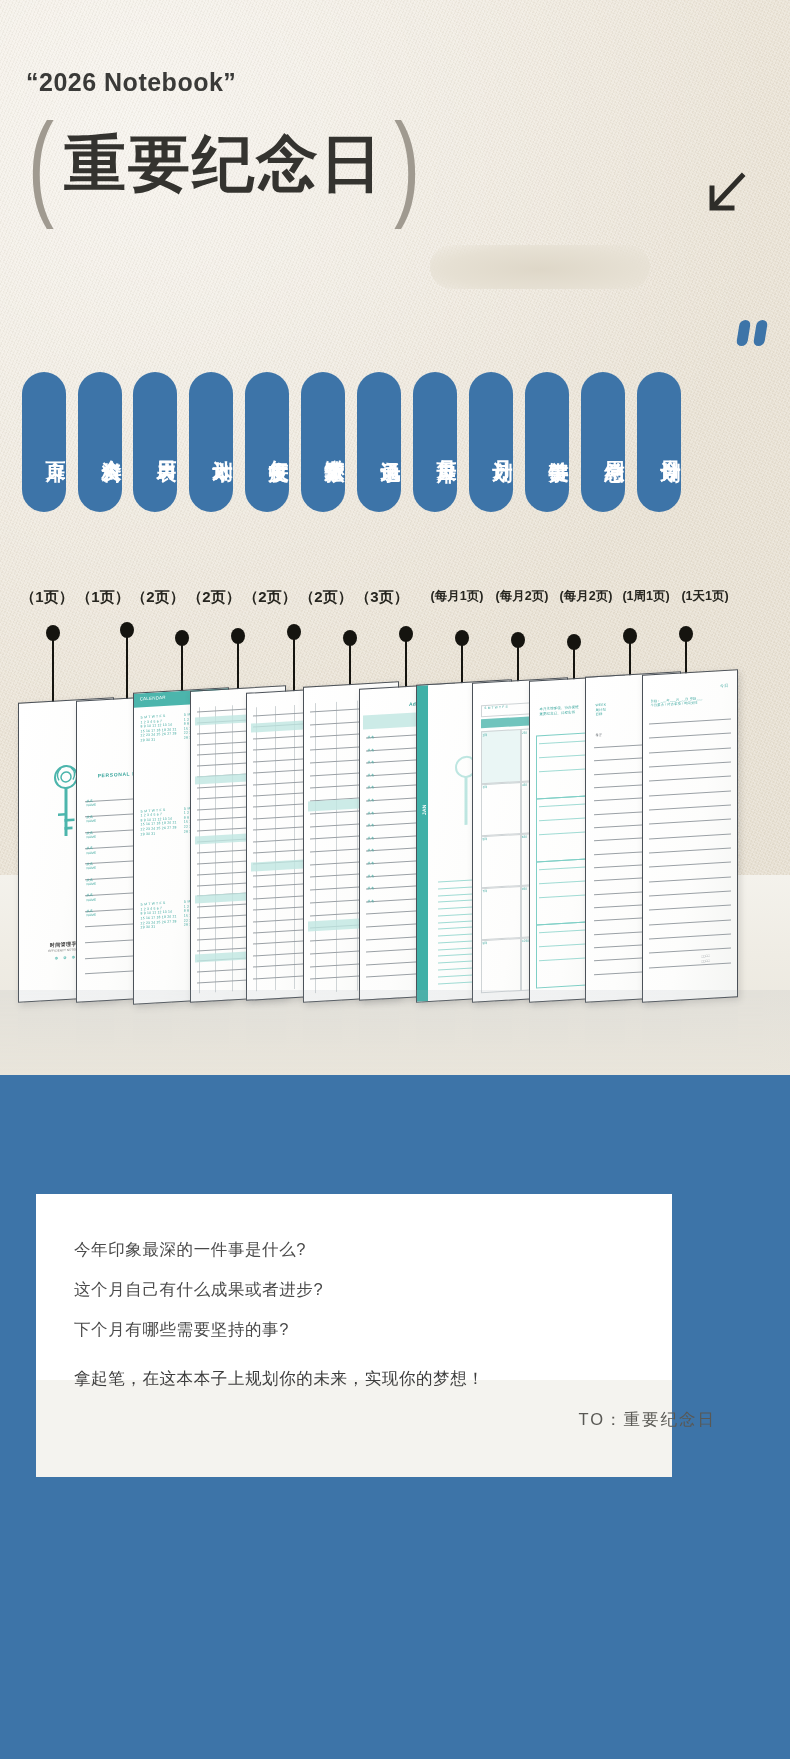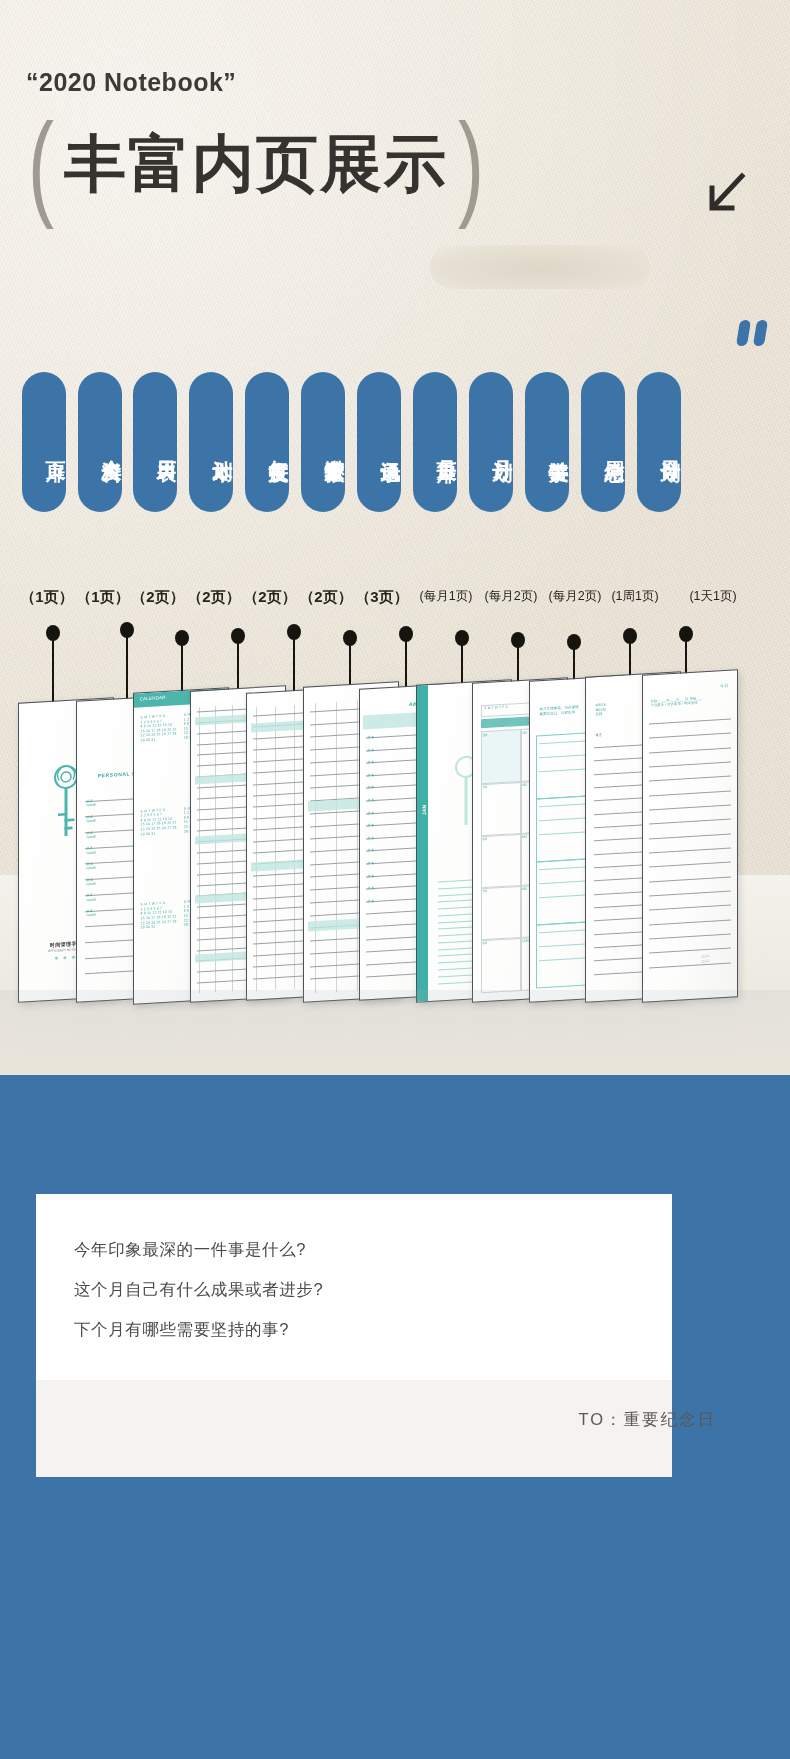--- a/index.html
+++ b/index.html
@@ -68,21 +68,21 @@
     padding-top:8px;box-sizing:border-box;
     writing-mode:vertical-rl;text-orientation:upright;letter-spacing:1px;
   }
 
   
   .counts{position:absolute;left:0;top:588px;width:790px;height:26px;}
   .count{
     position:absolute;top:0;font-size:15px;color:#26251f;font-weight:600;
     white-space:nowrap;text-align:center;transform:translateX(-50%);
   }
-  .count.small{font-size:12.5px;font-weight:400;}
+  .count.small{font-size:12.5px;font-weight:700;margin-left:11px;}
   .leaders{position:absolute;left:0;top:612px;width:790px;height:130px;}
   .dot{position:absolute;width:14px;height:16px;border-radius:50%;background:#15140f;
        transform:translateX(-50%);}
   .leader{position:absolute;width:2px;background:#15140f;transform:translateX(-50%);}
 
   
   .stage{position:absolute;left:0;top:660px;width:790px;height:415px;overflow:hidden;}
   .floor{
     position:absolute;left:0;top:215px;width:790px;height:200px;
     background:linear-gradient(180deg,#f4f2ec 0%, #efece4 40%, #e9e5db 100%);
@@ -138,25 +138,25 @@
   }
 </style>
 </head>
 <body>
 
 <div class="page">
 
   <div class="top-sec">
     <div class="grain"></div>
 
-    <div class="eyebrow">“2020 Notebook”</div>
+    <div class="eyebrow">“2026 Notebook”</div>
 
     <div class="title-wrap">
       <span class="paren">(</span>
-      <span class="big-title">丰富内页展示</span>
+      <span class="big-title">重要纪念日</span>
       <span class="paren">)</span>
     </div>
 
     <svg class="arrow-ico" viewBox="0 0 46 46">
       <path d="M40 4 L12 34" stroke="#2e2d29" stroke-width="5" fill="none" stroke-linecap="square"></path>
       <path d="M10 16 L10 36 L30 36" stroke="#2e2d29" stroke-width="5" fill="none" stroke-linecap="square" stroke-linejoin="miter"></path>
     </svg>
 
     <div class="pill-tag"></div>
 
@@ -209,21 +209,21 @@
         <div class="count" style="left: 103px;">（1页）</div>
         <div class="count" style="left: 158px;">（2页）</div>
         <div class="count" style="left: 214px;">（2页）</div>
         <div class="count" style="left: 270px;">（2页）</div>
         <div class="count" style="left: 326px;">（2页）</div>
         <div class="count" style="left: 382px;">（3页）</div>
         <div class="count small" style="left: 446px;">(每月1页)</div>
         <div class="count small" style="left: 511px;">(每月2页)</div>
         <div class="count small" style="left: 575px;">(每月2页)</div>
         <div class="count small" style="left: 635px;">(1周1页)</div>
-        <div class="count small" style="left: 713px; text-align: right;">(1天1页)</div>
+        <div class="count small" style="left: 694px; text-align: right;">(1天1页)</div>
       </div>
 
     <div class="leaders" id="leaders">
         <div class="dot" style="left: 53px; top: 13px;"></div>
         <div class="leader" style="left: 53px; top: 27px; height: 120px;"></div>
         <div class="dot" style="left: 127px; top: 10px;"></div>
         <div class="leader" style="left: 127px; top: 24px; height: 108px;"></div>
         <div class="dot" style="left: 182px; top: 18px;"></div>
         <div class="leader" style="left: 182px; top: 32px; height: 100px;"></div>
         <div class="dot" style="left: 238px; top: 16px;"></div>
@@ -616,15 +616,16 @@
     </div>
   </div>
 
   <div class="blue-sec"></div>
   <div class="white-card"></div>
   <div class="to-band"></div>
 
   <div class="card-line" style="top:1239px">今年印象最深的一件事是什么?</div>
   <div class="card-line" style="top:1279px">这个月自己有什么成果或者进步?</div>
   <div class="card-line" style="top:1319px">下个月有哪些需要坚持的事?</div>
+  <div class="card-strong" style="top:1368px">拿起笔，在这本本子上规划你的未来，实现你的梦想！</div>
   <div class="to-text">TO：重要纪念日</div>
 
 </div>
 
 </body></html>

